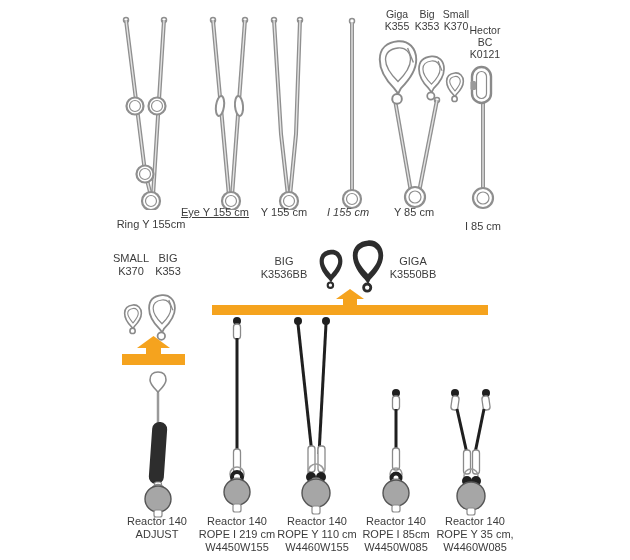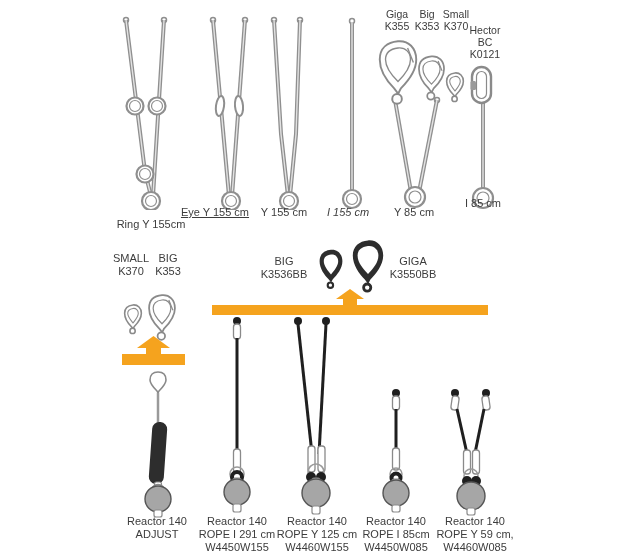--- a/index.html
+++ b/index.html
@@ -118,21 +118,21 @@
     </div>
   <div class="lbl" style="left:284px;top:206px;">
       <span>Y 155 cm</span>
     </div>
   <div class="lbl" style="left:348px;top:206px;font-style:italic;">
       <span>I 155 cm</span>
     </div>
   <div class="lbl" style="left:414px;top:206px;">
       <span>Y 85 cm</span>
     </div>
-  <div class="lbl" style="left:483px;top:197px;">
+  <div class="lbl" style="left:483px;top:220px;">
       <span>I 85 cm</span>
     </div>
 
   <div class="lbl sm" style="left:397px;top:8px;">
     <span>Giga</span>
       <span>K355</span>
       <span></span>
   </div>
   <div class="lbl sm" style="left:427px;top:8px;">
     <span>Big</span>
@@ -329,32 +329,32 @@
     </svg>
   </div>
 
   <div class="lbl" style="left:157px;top:515px;">
     <span>Reactor 140</span>
       <span>ADJUST</span>
       <span></span>
   </div>
   <div class="lbl" style="left:237px;top:515px;">
     <span>Reactor 140</span>
-      <span>ROPE I 291 cm</span>
+      <span>ROPE I 219 cm</span>
       <span>W4450W155</span>
   </div>
   <div class="lbl" style="left:317px;top:515px;">
     <span>Reactor 140</span>
-      <span>ROPE Y 125 cm</span>
+      <span>ROPE Y 110 cm</span>
       <span>W4460W155</span>
   </div>
   <div class="lbl" style="left:396px;top:515px;">
     <span>Reactor 140</span>
       <span>ROPE I 85cm</span>
       <span>W4450W085</span>
   </div>
   <div class="lbl" style="left:475px;top:515px;">
     <span>Reactor 140</span>
-      <span>ROPE Y 59 cm,</span>
+      <span>ROPE Y 35 cm,</span>
       <span>W4460W085</span>
   </div>
 
 </div>
 
 </body></html>

